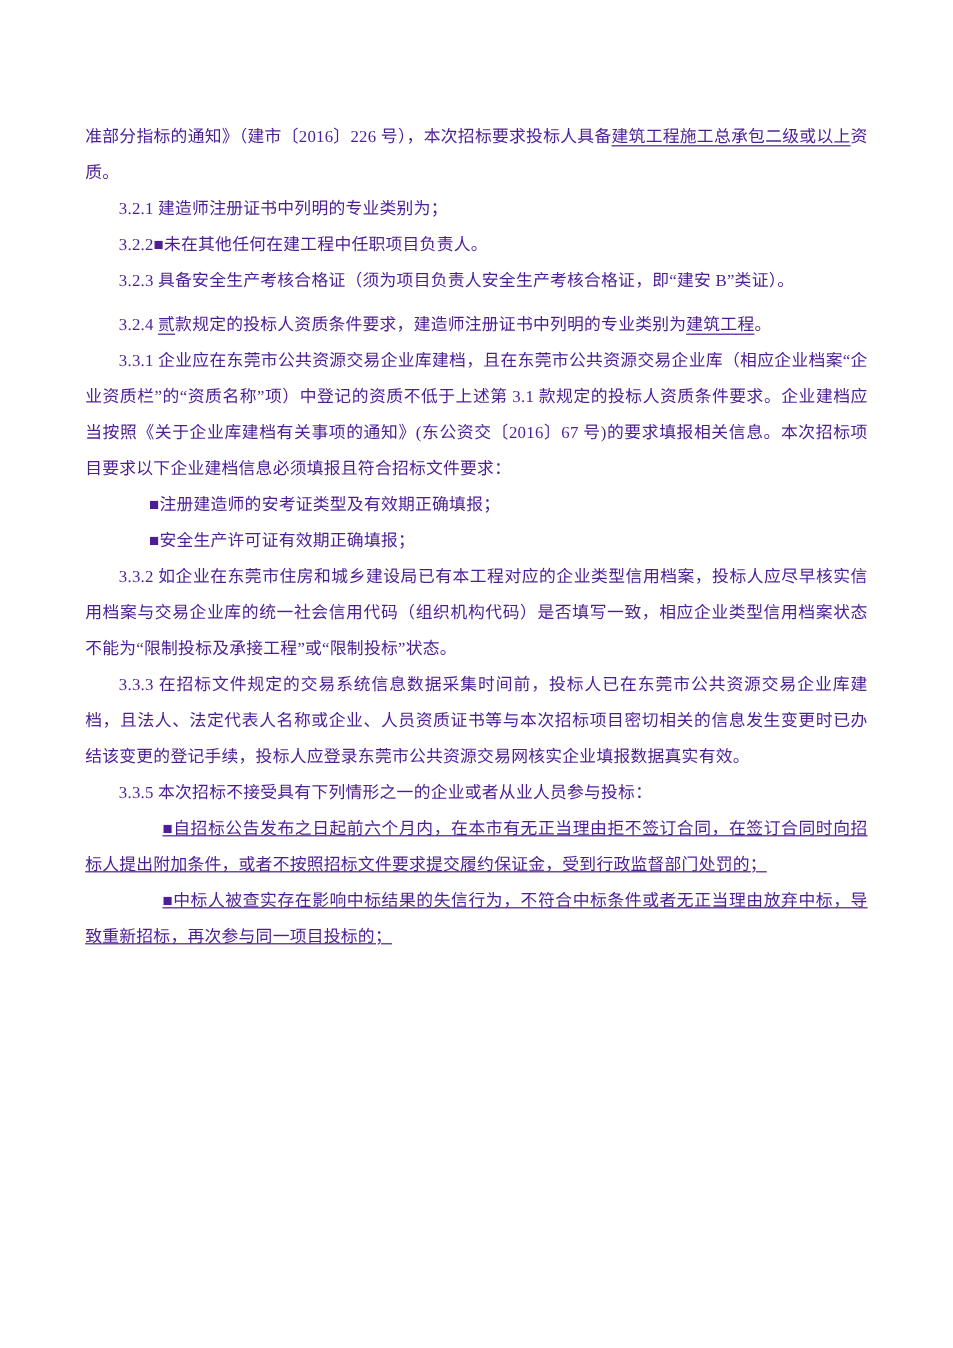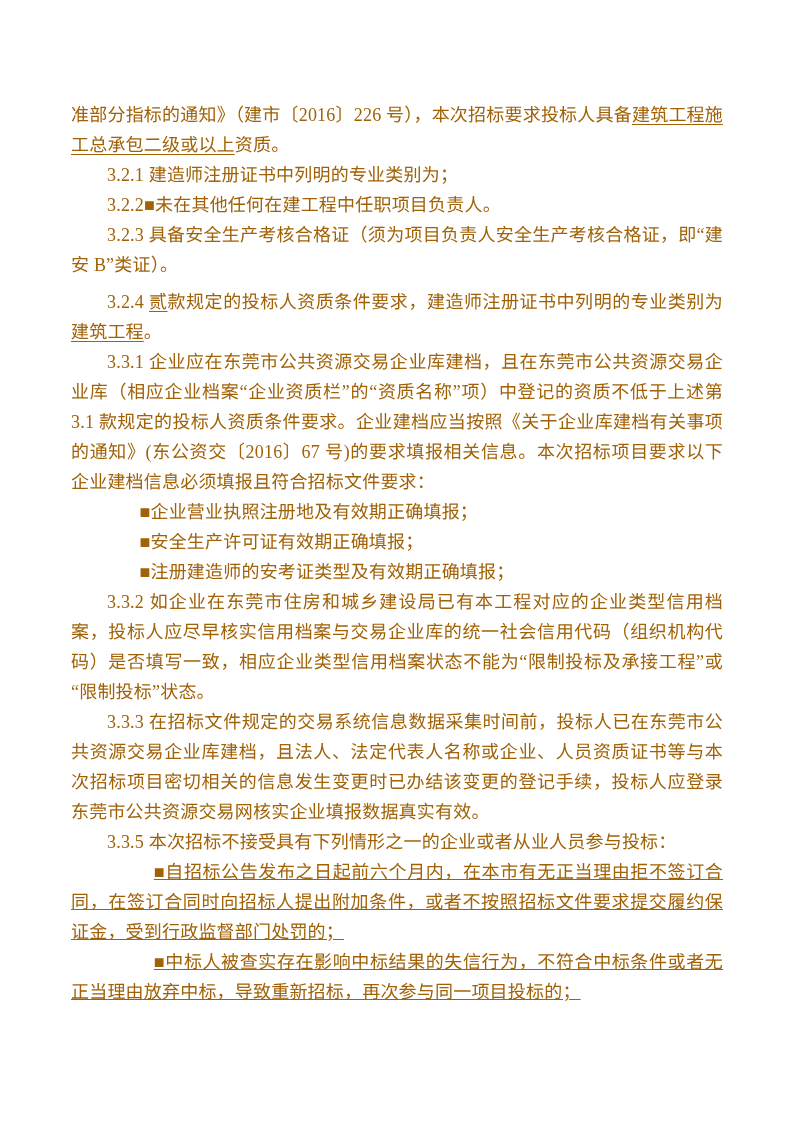--- a/index.html
+++ b/index.html
@@ -12,23 +12,23 @@
     width: 794px;
     height: 1123px;
     margin: 0 auto;
     background: #ffffff;
     box-sizing: border-box;
     padding: 100px 71px 0 71px;
     overflow: hidden;
   }
   .doc-body {
     font-family: "Liberation Serif", "DejaVu Serif", serif;
-    font-size: 18px;
+    font-size: 14px;
     line-height: 30px;
-    color: #a16207;
+    color: #4c1d95;
     text-align: justify;
     letter-spacing: 0.2px;
   }
   .doc-body p {
     margin: 0;
     padding: 0;
   }
   
   .k-continuation { text-indent: 0; }
   
@@ -48,22 +48,21 @@
 <body>
 
 <div class="page">
   <div class="doc-body">
       <p class="k-continuation"><span>准部分指标的通知》（建市〔2016〕226 号），本次招标要求投标人具备</span><span class="u">建筑工程施工总承包二级或以上</span><span>资质。</span></p>
       <p class="k-clause"><span>3.2.1 建造师注册证书中列明的专业类别为；</span></p>
       <p class="k-clause"><span>3.2.2■未在其他任何在建工程中任职项目负责人。</span></p>
       <p class="k-clause"><span>3.2.3 具备安全生产考核合格证（须为项目负责人安全生产考核合格证，即“建安 B”类证）。</span></p>
       <p class="k-clause sp-before"><span>3.2.4 </span><span class="u">贰</span><span>款规定的投标人资质条件要求，建造师注册证书中列明的专业类别为</span><span class="u">建筑工程</span><span>。</span></p>
       <p class="k-clause"><span>3.3.1 企业应在东莞市公共资源交易企业库建档，且在东莞市公共资源交易企业库（相应企业档案“企业资质栏”的“资质名称”项）中登记的资质不低于上述第 3.1 款规定的投标人资质条件要求。企业建档应当按照《关于企业库建档有关事项的通知》(东公资交〔2016〕67 号)的要求填报相关信息。本次招标项目要求以下企业建档信息必须填报且符合招标文件要求：</span></p>
-      <p class="k-bullet"><span>■企业营业执照注册地及有效期正确填报；</span></p>
+      <p class="k-bullet"><span>■注册建造师的安考证类型及有效期正确填报；</span></p>
       <p class="k-bullet"><span>■安全生产许可证有效期正确填报；</span></p>
-      <p class="k-bullet"><span>■注册建造师的安考证类型及有效期正确填报；</span></p>
       <p class="k-clause"><span>3.3.2 如企业在东莞市住房和城乡建设局已有本工程对应的企业类型信用档案，投标人应尽早核实信用档案与交易企业库的统一社会信用代码（组织机构代码）是否填写一致，相应企业类型信用档案状态不能为“限制投标及承接工程”或“限制投标”状态。</span></p>
       <p class="k-clause"><span>3.3.3 在招标文件规定的交易系统信息数据采集时间前，投标人已在东莞市公共资源交易企业库建档，且法人、法定代表人名称或企业、人员资质证书等与本次招标项目密切相关的信息发生变更时已办结该变更的登记手续，投标人应登录东莞市公共资源交易网核实企业填报数据真实有效。</span></p>
       <p class="k-clause"><span>3.3.5 本次招标不接受具有下列情形之一的企业或者从业人员参与投标：</span></p>
       <p class="k-sub-bullet"><span>■自招标公告发布之日起前六个月内，在本市有无正当理由拒不签订合同，在签订合同时向招标人提出附加条件，或者不按照招标文件要求提交履约保证金，受到行政监督部门处罚的；</span></p>
       <p class="k-sub-bullet"><span>■中标人被查实存在影响中标结果的失信行为，不符合中标条件或者无正当理由放弃中标，导致重新招标，再次参与同一项目投标的；</span></p>
     </div>
 </div>
 
 </body></html>

